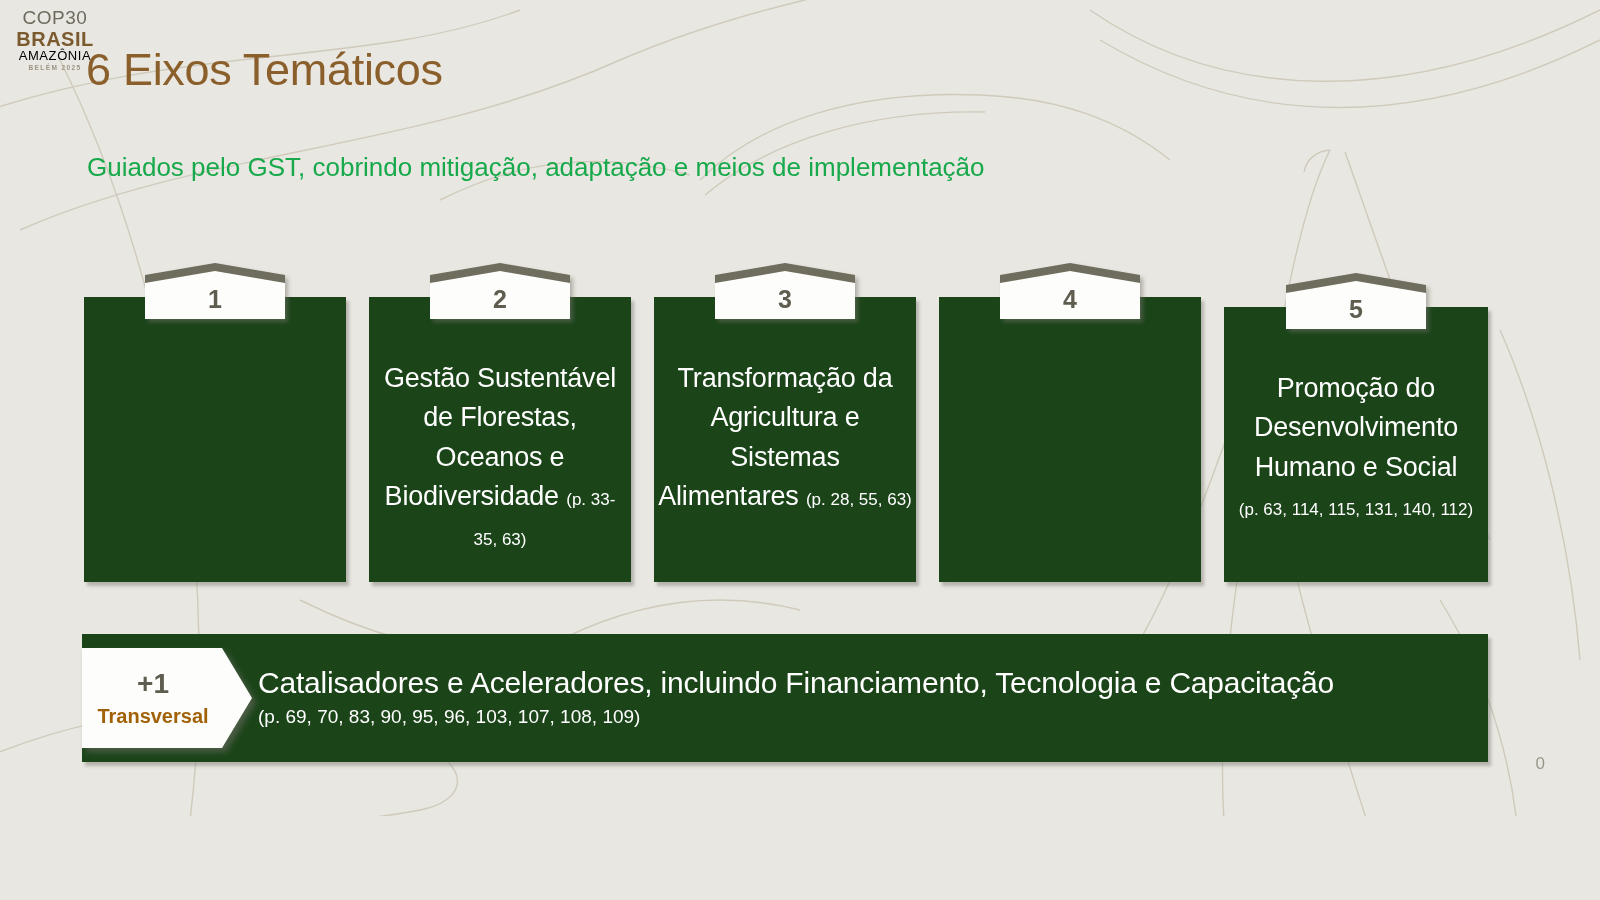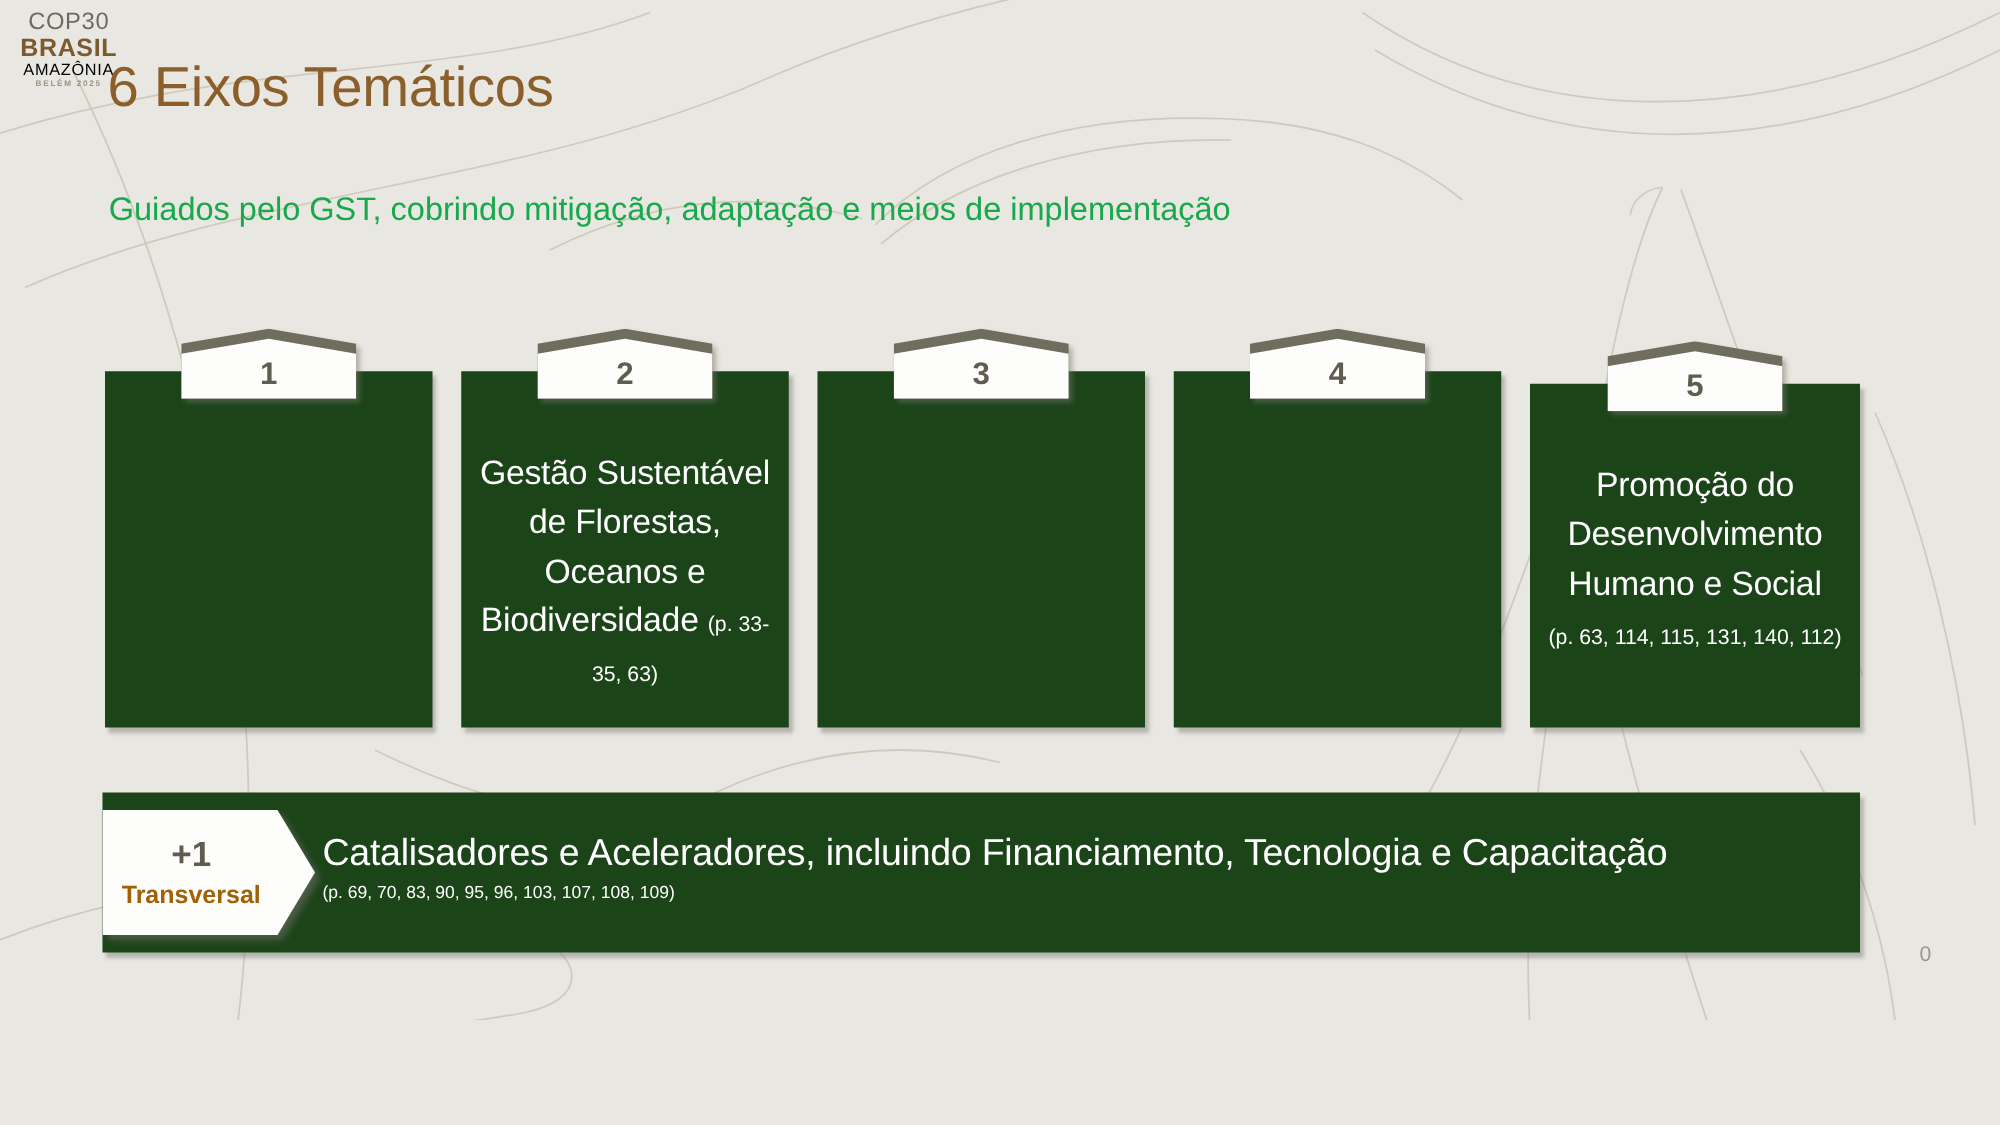--- a/index.html
+++ b/index.html
@@ -207,21 +207,21 @@
     right: 16px;
     color: #ffffff;
   }
   #transversal .bar-main {
     font-size: 30px;
     line-height: 1.15;
     letter-spacing: -0.2px;
     white-space: nowrap;
   }
   #transversal .bar-pages {
-    font-size: 14px;
+    font-size: 19px;
     line-height: 1.4;
     margin-top: 3px;
   }
 
   
   #page-number {
     position: absolute;
     right: 55px;
     bottom: 42px;
     font-size: 17px;
@@ -297,20 +297,23 @@
 
     <div class="pillar" style="left:654px; top:297px; width:262px; height:285px;">
       <div class="pillar-body"></div>
       <div class="pillar-badge">
         <svg class="badge-shape" viewBox="0 0 140 56" preserveAspectRatio="none" aria-hidden="true">
           <polygon points="0,12 70,0 140,12 140,56 0,56" fill="#6f6d5d"></polygon>
           <polygon points="0,20 70,8 140,20 140,56 0,56" fill="#fdfdfb"></polygon>
         </svg>
         <div class="badge-num">3</div>
       </div>
+      <div class="pillar-text">
+        <span>Transformação da Agricultura e Sistemas Alimentares </span><span class="pages">(p. 28, 55, 63)</span>
+      </div>
     </div>
 
     <div class="pillar" style="left:939px; top:297px; width:262px; height:285px;">
       <div class="pillar-body"></div>
       <div class="pillar-badge">
         <svg class="badge-shape" viewBox="0 0 140 56" preserveAspectRatio="none" aria-hidden="true">
           <polygon points="0,12 70,0 140,12 140,56 0,56" fill="#6f6d5d"></polygon>
           <polygon points="0,20 70,8 140,20 140,56 0,56" fill="#fdfdfb"></polygon>
         </svg>
         <div class="badge-num">4</div>

